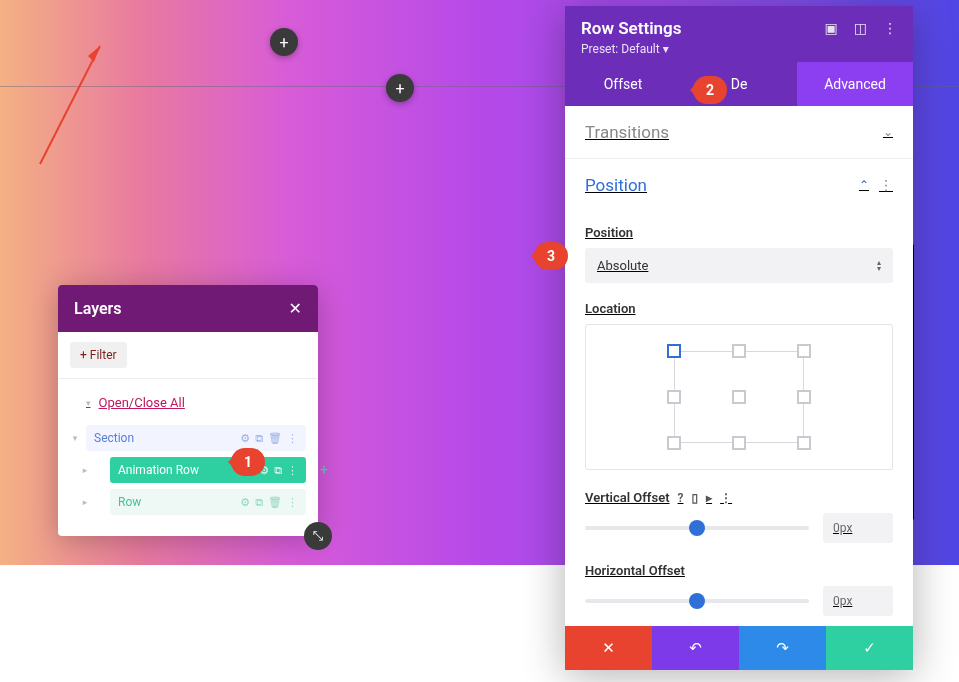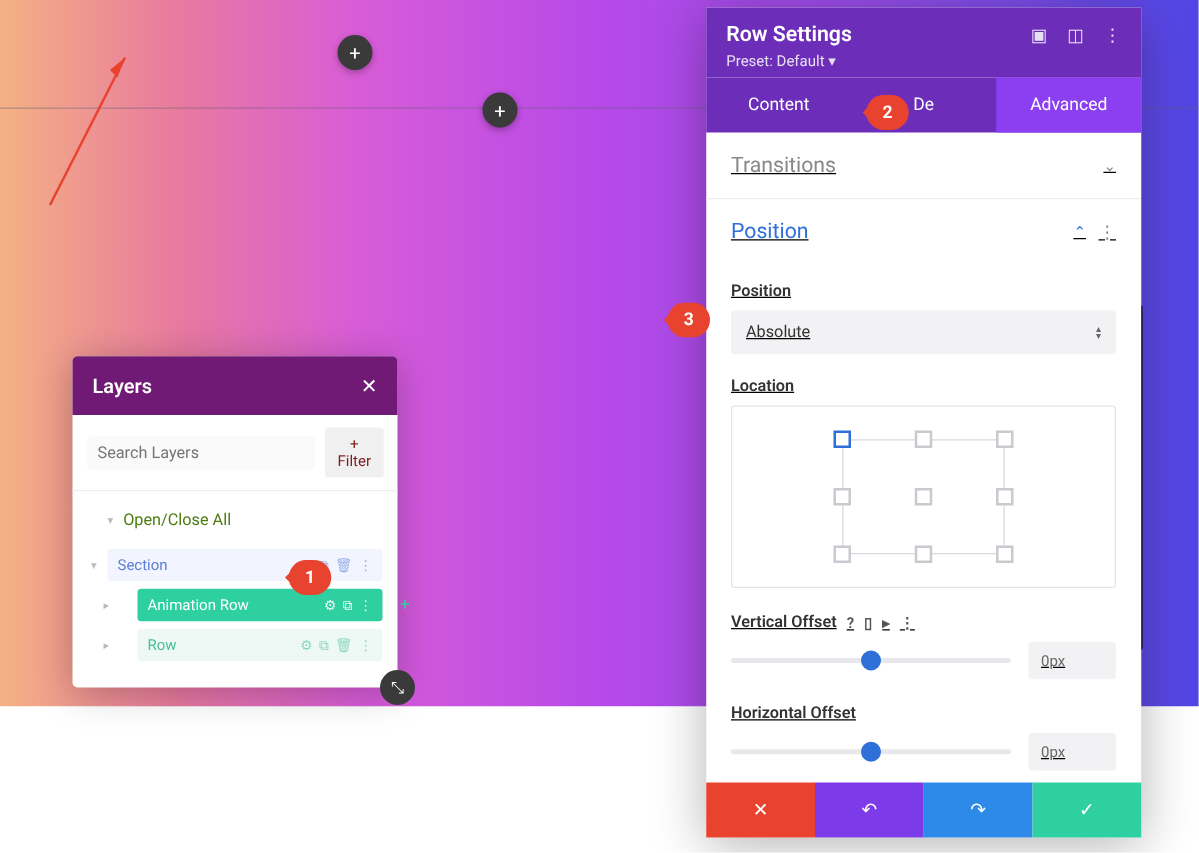--- a/index.html
+++ b/index.html
@@ -21,21 +21,21 @@
 
   
   .layers-panel { position:absolute; top:285px; left:58px; width:260px; background:#fff; border-radius:4px; box-shadow:0 4px 30px rgba(0,0,0,.25); }
   .layers-head { background:#701a75; color:#fff; padding:14px 16px; display:flex; align-items:center; justify-content:space-between; border-radius:4px 4px 0 0; }
   .layers-title { font-size:16px; font-weight:600; }
   .layers-close { font-size:16px; cursor:pointer; }
   .layers-search { display:flex; align-items:center; padding:10px 12px; border-bottom:1px solid #eee; gap:8px; }
   .layers-search input { flex:1; border:none; outline:none; font-size:13px; color:#888; background:#fafafa; padding:6px 8px; border-radius:3px; }
   .filter-btn { background:#f0f0f0; border:none; padding:6px 10px; font-size:12px; color:#7f1d1d; border-radius:3px; cursor:pointer; }
   .layers-body { padding:10px 12px 18px; }
-  .open-close-all { font-size:13px; color:#4d7c0f; padding:6px 4px 12px 16px; display:flex; align-items:center; gap:6px; }
+  .open-close-all { font-size:13px; color:#be185d; padding:6px 4px 12px 16px; display:flex; align-items:center; gap:6px;text-decoration:underline; }
   .open-close-all::before { content:"▾"; color:#bbb; font-size:9px; margin-right:2px; }
   .layer-row { display:flex; align-items:center; gap:6px; padding:3px 0; position:relative; }
   .layer-caret { color:#bbb; font-size:9px; width:10px; text-align:center; }
   .layer-chip { flex:1; display:flex; align-items:center; justify-content:space-between; padding:6px 8px; border-radius:3px; font-size:12px; }
   .layer-chip.section { background:#f2f5ff; color:#5b7ed7; }
   .layer-chip.row { background:#eef9f5; color:#4bbf9c; margin-left:14px; }
   .layer-chip.active { background:#2ecfa0; color:#fff; }
   .layer-icons { display:flex; gap:5px; color:inherit; opacity:.6; font-size:11px; }
   .layer-icons span { cursor:pointer; }
   .layer-add { position:absolute; right:-22px; color:#2ecfa0; font-size:14px; cursor:pointer; }
@@ -111,21 +111,20 @@
 <div class="add-btn b2">+</div>
 
 <div class="right-black"></div>
 
 <div class="layers-panel">
   <div class="layers-head">
     <span class="layers-title">Layers</span>
     <span class="layers-close">✕</span>
   </div>
   <div class="layers-search">
-    <input placeholder="Search Layers" style="">
     <button class="filter-btn">+ Filter</button>
   </div>
   <div class="layers-body">
     <div class="open-close-all">Open/Close All</div>
 
     <div class="layer-row">
       <span class="layer-caret">▾</span>
       <div class="layer-chip section">
         <span>Section</span>
         <span class="layer-icons">
@@ -176,21 +175,21 @@
       <span class="settings-title">Row Settings</span>
       <div class="settings-head-icons">
         <span>▣</span>
         <span>◫</span>
         <span>⋮</span>
       </div>
     </div>
     <div class="preset">Preset: Default ▾</div>
   </div>
   <div class="tabs">
-    <div class="tab">Content</div>
+    <div class="tab">Offset</div>
     <div class="tab">De</div>
     <div class="tab active">Advanced</div>
   </div>
 
   <div class="settings-body">
     <div class="accordion">
       <div class="accordion-head">
         <span class="accordion-title">Transitions</span>
         <span class="accordion-chev">⌄</span>
       </div>

